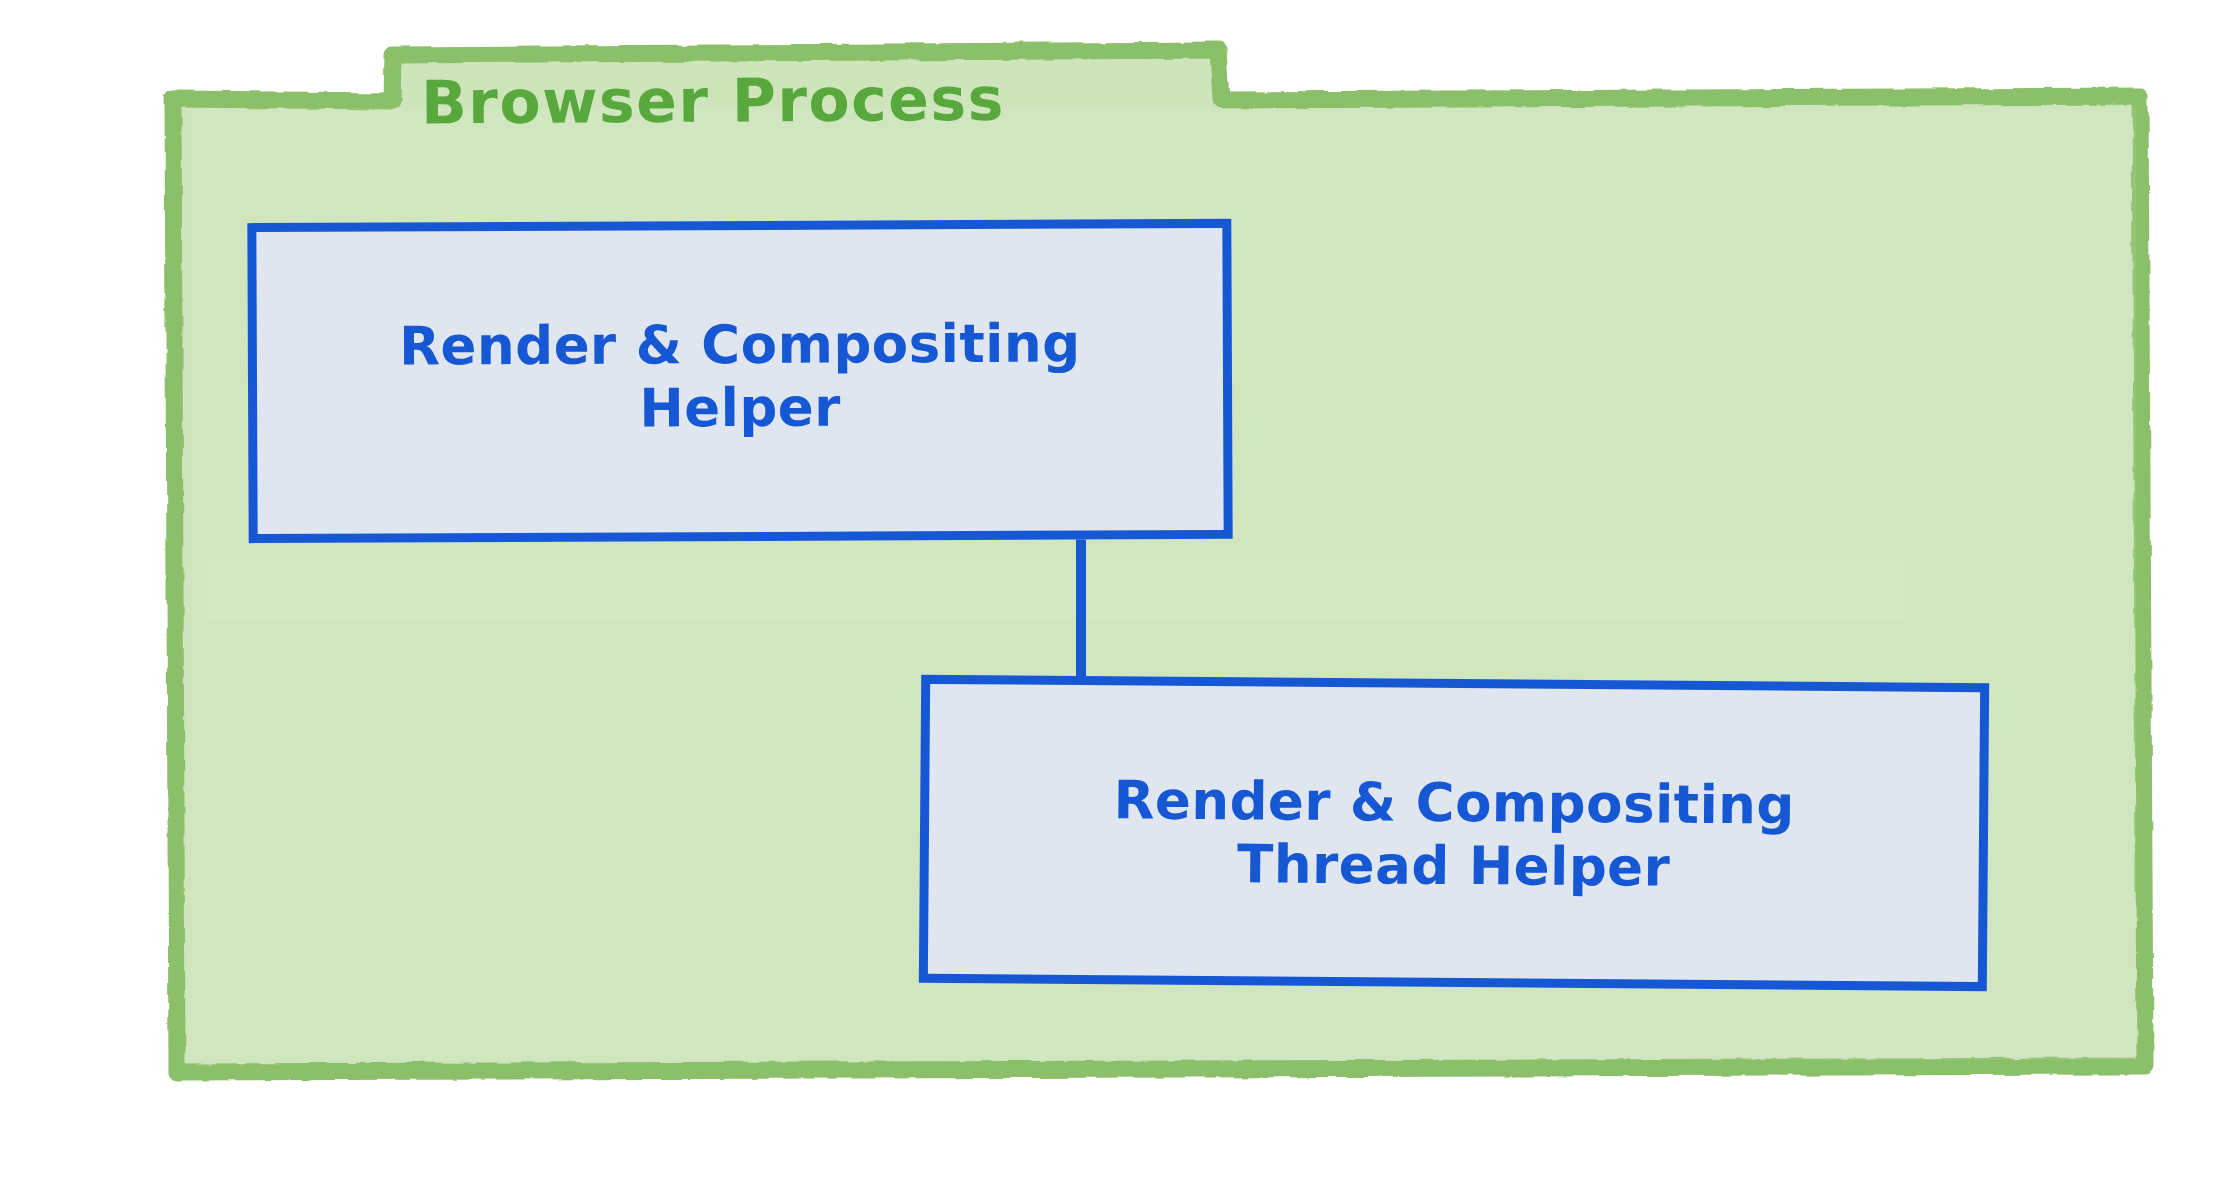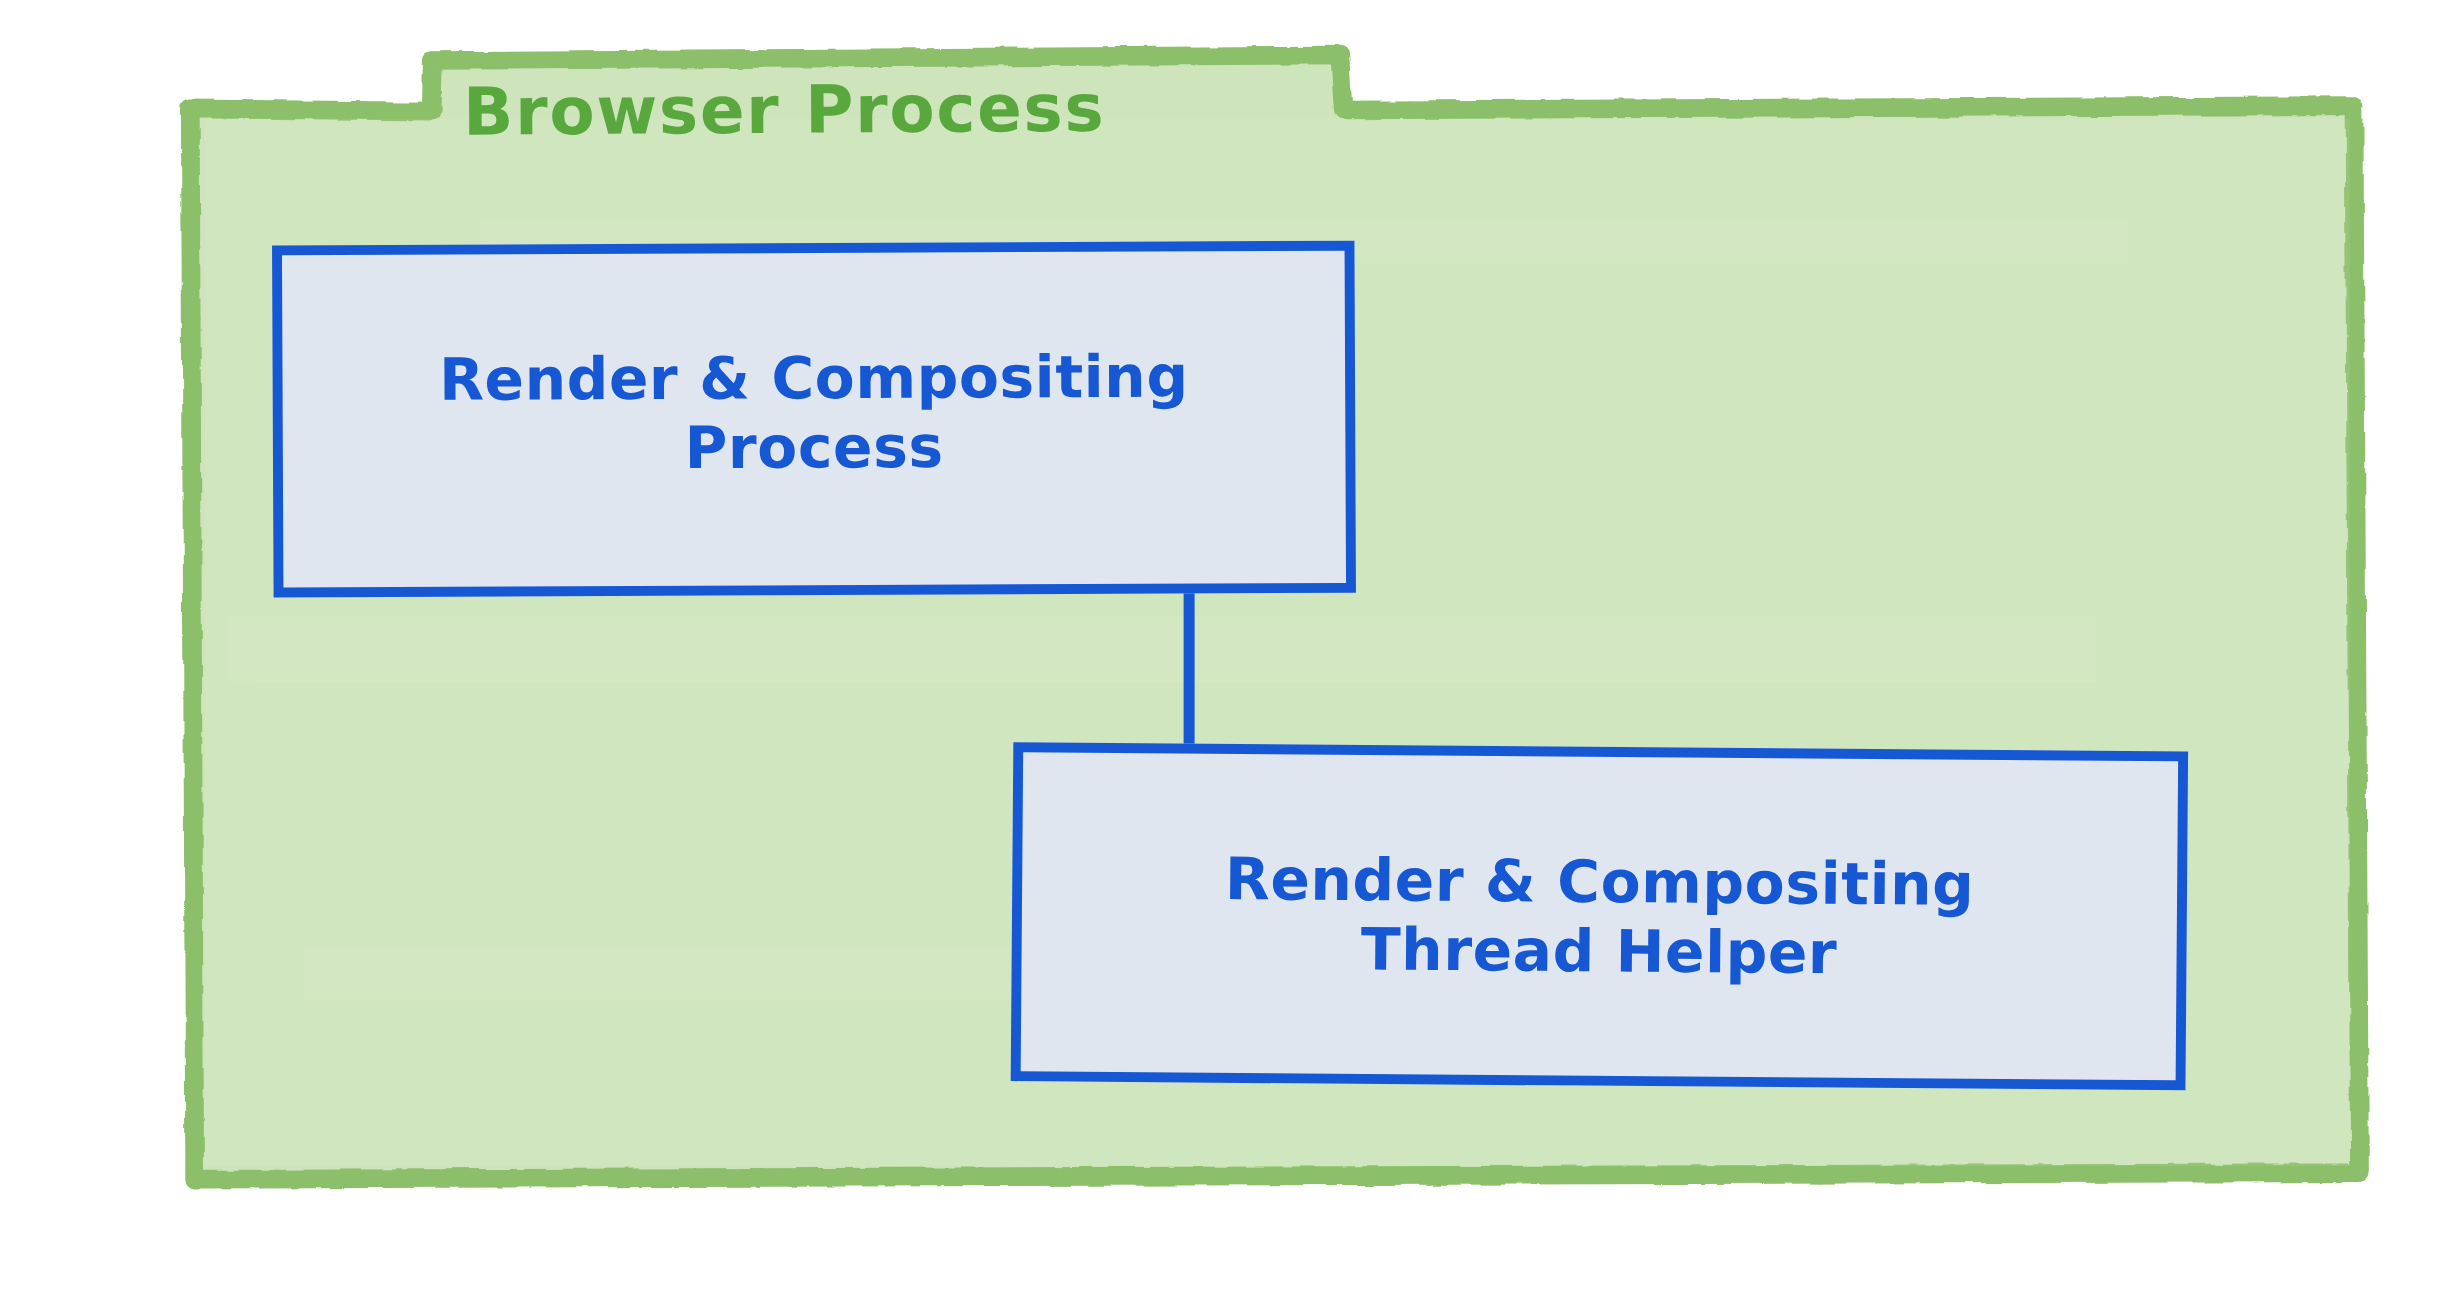--- a/index.html
+++ b/index.html
@@ -174,21 +174,21 @@
     </svg>
 
     <div class="process-title">Browser Process</div>
   </div>
 
   <div id="connector-line"></div>
 
   <div id="thread-box-main" class="thread-box">
     <div class="label">
       <span>Render &amp; Compositing</span><br>
-      <span>Process</span>
+      <span>Helper</span>
     </div>
   </div>
 
   <div id="thread-box-helper" class="thread-box">
     <div class="label">
       <span>Render &amp; Compositing</span><br>
       <span>Thread Helper</span>
     </div>
   </div>
 

